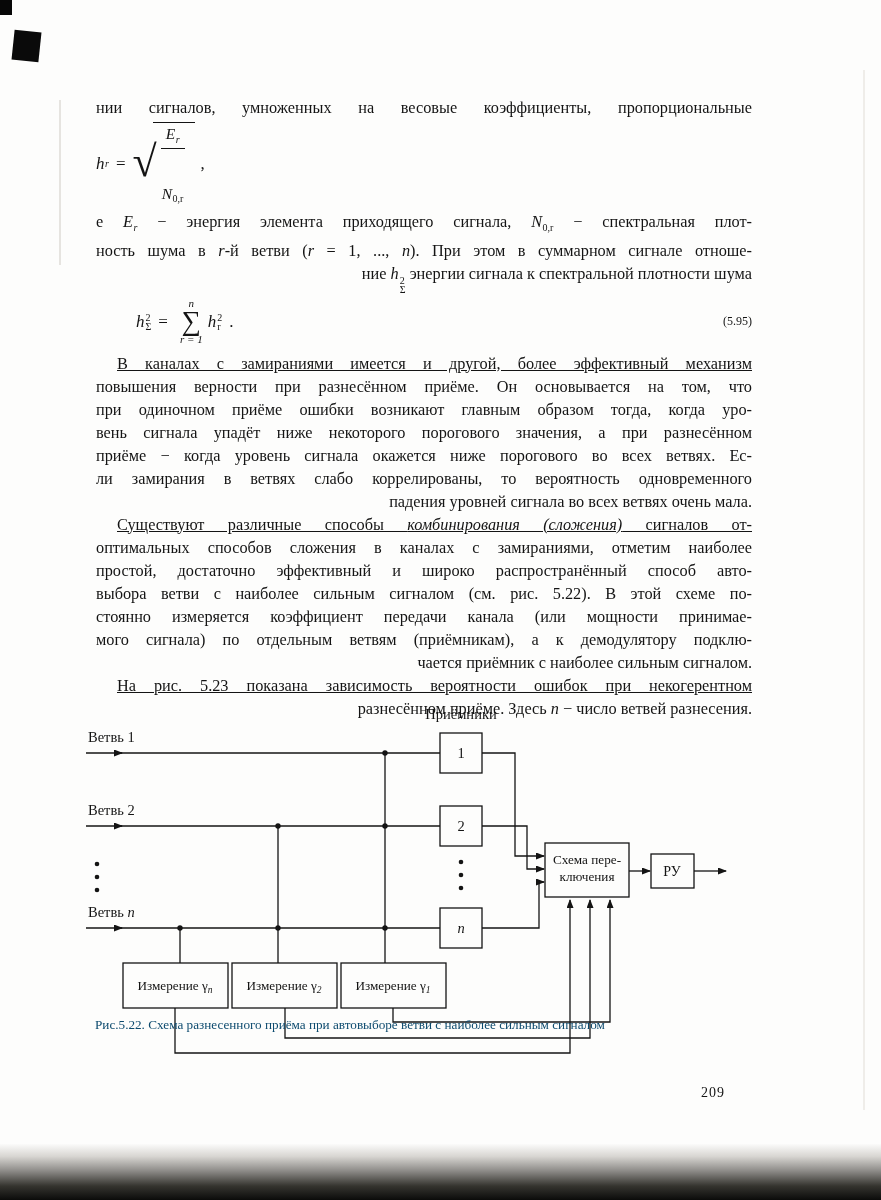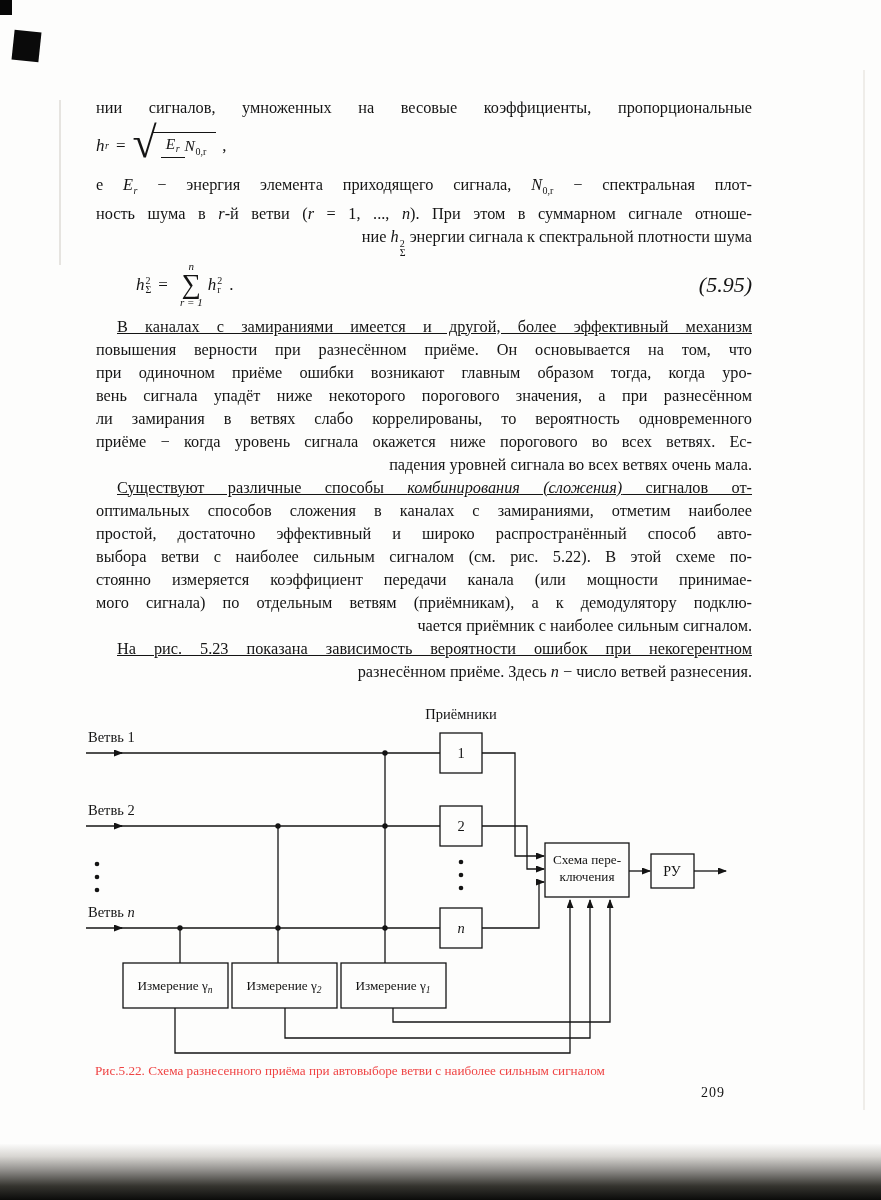--- a/index.html
+++ b/index.html
@@ -24,42 +24,42 @@
   .sb { font-size:10px; vertical-align:-3.5px; margin-left:0.5px; }
   .ss { display:inline-flex; flex-direction:column; align-items:flex-start; font-size:10px; line-height:9px;
         margin-left:1px; vertical-align:-5px; font-style:normal; }
 
   
   .formula { color:#141414; }
   .f1 { display:flex; align-items:center; margin:3px 0 5px; font-size:17px; min-height:46px; }
   .eq { margin:0 7px; }
   .sqrt { display:inline-flex; align-items:center; }
   .rad { font-size:44px; line-height:1; transform:translateY(-2px); }
-  .frac { display:inline-flex; flex-direction:row; align-items:center; border-top:1.5px solid #141414;
+  .frac { display:inline-flex; flex-direction:column; align-items:center; border-top:1.5px solid #141414;
           margin-left:-4px; font-size:15.5px; line-height:1.2; padding:2px 10px 0 8px; }
   .frac .num { border-bottom:1.3px solid #141414; padding:0 5px 2px; }
-  .frac .den { padding-top:2px; }
+  .frac .den { padding-top:18px;margin-top:18px; }
   .comma { margin-left:6px; }
 
   
   .f2 { display:flex; align-items:center; justify-content:space-between; margin:4px 0 6px; padding-left:40px; min-height:48px; }
   .f2-main { display:flex; align-items:center; font-size:17px; }
   .term { display:inline-flex; align-items:center; }
   .term .ss { vertical-align:baseline; margin-left:1px; }
   .sumblk { display:inline-flex; flex-direction:column; align-items:center; margin:0 5px; line-height:1; }
   .sumblk .lim { font-size:11px; font-style:italic; line-height:11px; }
   .sumblk .sig { font-size:27px; line-height:25px; }
   .period { margin-left:7px; }
-  .eqnum { font-size:22px;font-style:italic; }
+  .eqnum { font-size:12px; }
 
   
   .diagram { position:absolute; left:0; top:0; width:881px; height:1200px; pointer-events:none; }
   .diagram text { font-family:"Liberation Serif","DejaVu Serif",serif; fill:#141414; }
 
-  .caption { position:absolute; left:95px; top:1063px; width:640px; font-size:13.2px; color:#ef4444; }
+  .caption { position:absolute; left:95px; top:1017px; width:640px; font-size:13.2px; color:#0c4a6e; }
   .pagenum { position:absolute; left:701px; top:1085px; font-size:14px; letter-spacing:1px; color:#141414; }
 </style>
 </head>
 <body>
 
 <div class="page">
 
   <div class="corner-edge"></div>
   <div class="corner-blob"></div>
   <div class="left-streak"></div>
@@ -118,22 +118,22 @@
         <span class="period">.</span>
       </span>
       <span class="eqnum">(5.95)</span>
     </div>
 
     <div>
       <div class="jl ind">В каналах с замираниями имеется и другой, более эффективный механизм</div>
       <div class="jl">повышения верности при разнесённом приёме. Он основывается на том, что</div>
       <div class="jl">при одиночном приёме ошибки возникают главным образом тогда, когда уро-</div>
       <div class="jl">вень сигнала упадёт ниже некоторого порогового значения, а при разнесённом</div>
+      <div class="jl">приёме − когда уровень сигнала окажется ниже порогового во всех ветвях. Ес-</div>
       <div class="jl">ли замирания в ветвях слабо коррелированы, то вероятность одновременного</div>
-      <div class="jl">приёме − когда уровень сигнала окажется ниже порогового во всех ветвях. Ес-</div>
       <div class="ll">падения уровней сигнала во всех ветвях очень мала.</div>
     </div>
 
     <div>
       <div class="jl ind"><span>Существуют различные способы </span><span class="it">комбинирования (сложения)</span><span> сигналов от-</span></div>
       <div class="jl">оптимальных способов сложения в каналах с замираниями, отметим наиболее</div>
       <div class="jl">простой, достаточно эффективный и широко распространённый способ авто-</div>
       <div class="jl">выбора ветви с наиболее сильным сигналом (см. рис. 5.22). В этой схеме по-</div>
       <div class="jl">стоянно измеряется коэффициент передачи канала (или мощности принимае-</div>
       <div class="jl">мого сигнала) по отдельным ветвям (приёмникам), а к демодулятору подклю-</div>

